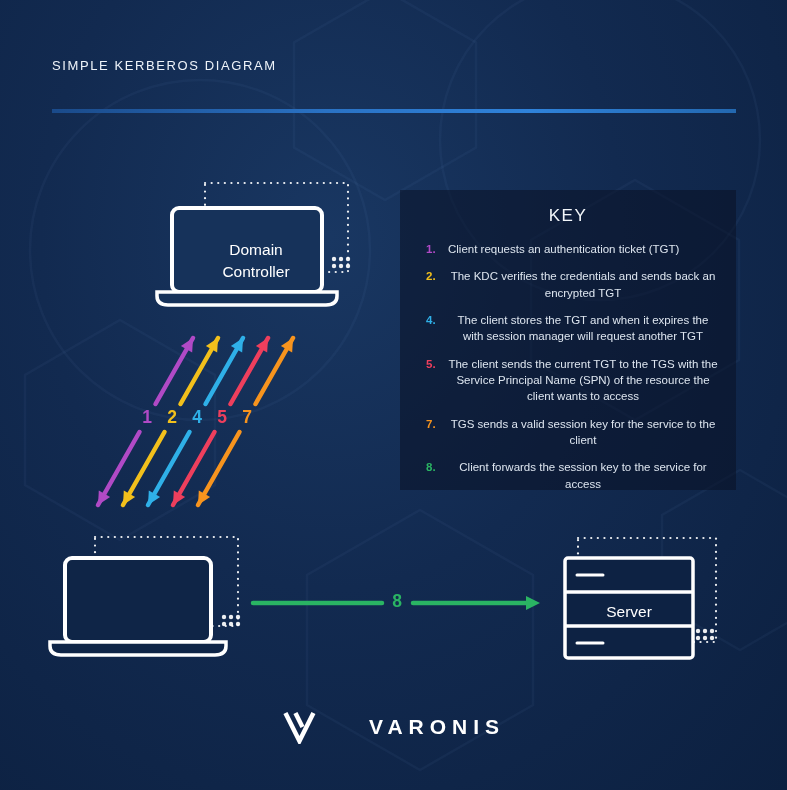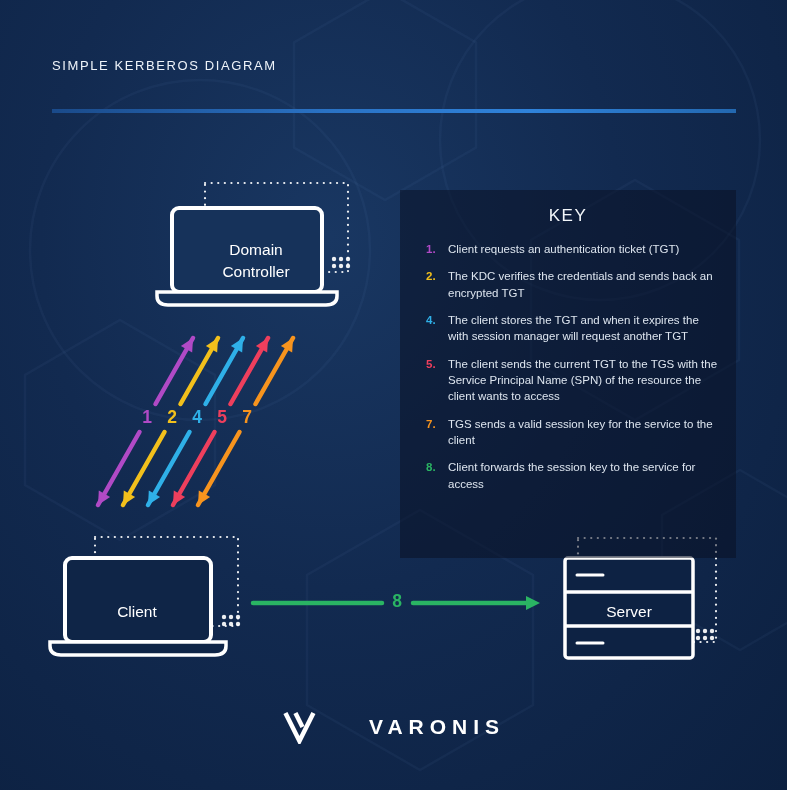--- a/index.html
+++ b/index.html
@@ -11,31 +11,31 @@
   .bg-layer,.diagram-layer{position:absolute;left:0;top:0;width:787px;height:790px;}
   .page-title{
     position:absolute;left:52px;top:58px;font-size:13px;letter-spacing:1.6px;
     color:#eef3f9;font-weight:500;
   }
   .title-rule{
     position:absolute;left:52px;top:109px;width:684px;height:4px;
     background:linear-gradient(90deg,#1a4a8a 0%,#2a72c4 40%,#2f82da 70%,#2368b0 100%);
   }
   .key-panel{
-    position:absolute;left:400px;top:190px;width:336px;height:368px;
+    position:absolute;left:400px;top:190px;width:336px;height:300px;
     background:rgba(8,14,31,0.5);
   }
   .key-panel h2{
     margin:16px 0 15px;text-align:center;color:#f2f6fa;font-size:17px;
     letter-spacing:1.5px;font-weight:500;
   }
   .key-list{list-style:none;margin:0;padding:0 18px 0 26px;}
   .key-item{display:flex;margin-bottom:11px;font-size:11.5px;line-height:1.42;}
   .key-num{width:22px;flex:none;font-weight:700;}
-  .key-text{color:#dde5ef;}
+  .key-text{color:#dde5ef;text-align:center;}
   .node-label{
     position:absolute;color:#ffffff;font-size:15.5px;text-align:center;line-height:1.45;
   }
   #dc-label{left:206px;top:239px;width:100px;}
   #client-label{left:77px;top:601px;width:120px;}
   #server-label{left:569px;top:601px;width:120px;}
   .flow-num{
     position:absolute;width:26px;text-align:center;font-size:17.5px;
     font-weight:700;top:407px;
   }
@@ -159,21 +159,20 @@
     </g>
 
     <g>
       <line class="flow-line" x1="253" y1="603" x2="382" y2="603" stroke="#2ab463"></line>
       <line class="flow-line" x1="413" y1="603" x2="527" y2="603" stroke="#2ab463"></line>
       <polygon points="540,603 526,596 526,610" fill="#2ab463"></polygon>
     </g>
   </svg>
 
   <div class="node-label" id="dc-label">Domain Controller</div>
-  <div class="node-label" id="client-label">Client</div>
   <div class="node-label" id="server-label">Server</div>
 
   <div class="flow-num" id="fn0" style="color: rgb(176, 74, 198);">1</div>
   <div class="flow-num" id="fn1" style="color: rgb(242, 192, 28);">2</div>
   <div class="flow-num" id="fn2" style="color: rgb(47, 176, 232);">4</div>
   <div class="flow-num" id="fn3" style="color: rgb(238, 63, 93);">5</div>
   <div class="flow-num" id="fn4" style="color: rgb(247, 148, 30);">7</div>
   <div id="service-num" style="color: rgb(42, 180, 99);">8</div>
 
   <section class="key-panel">

